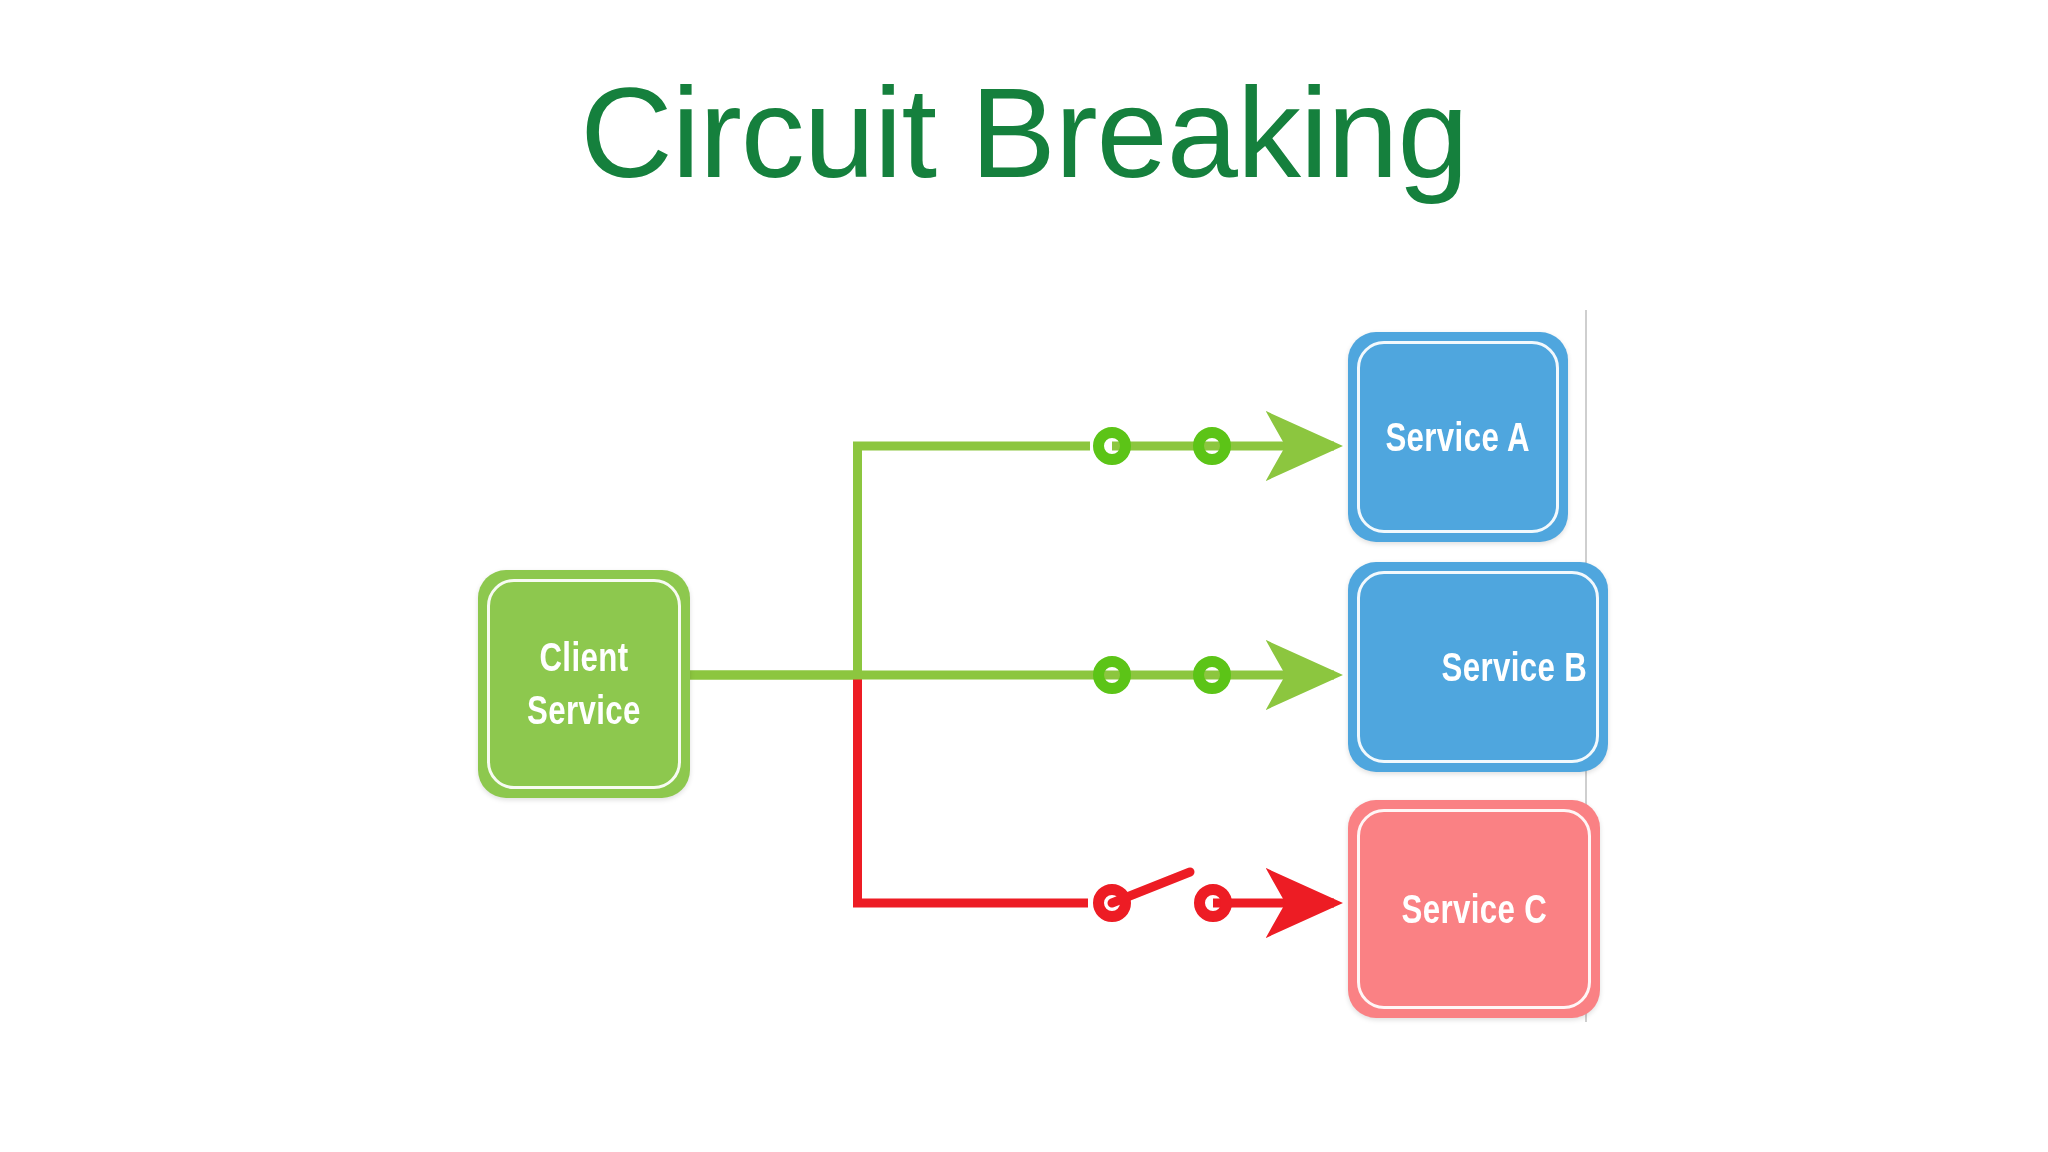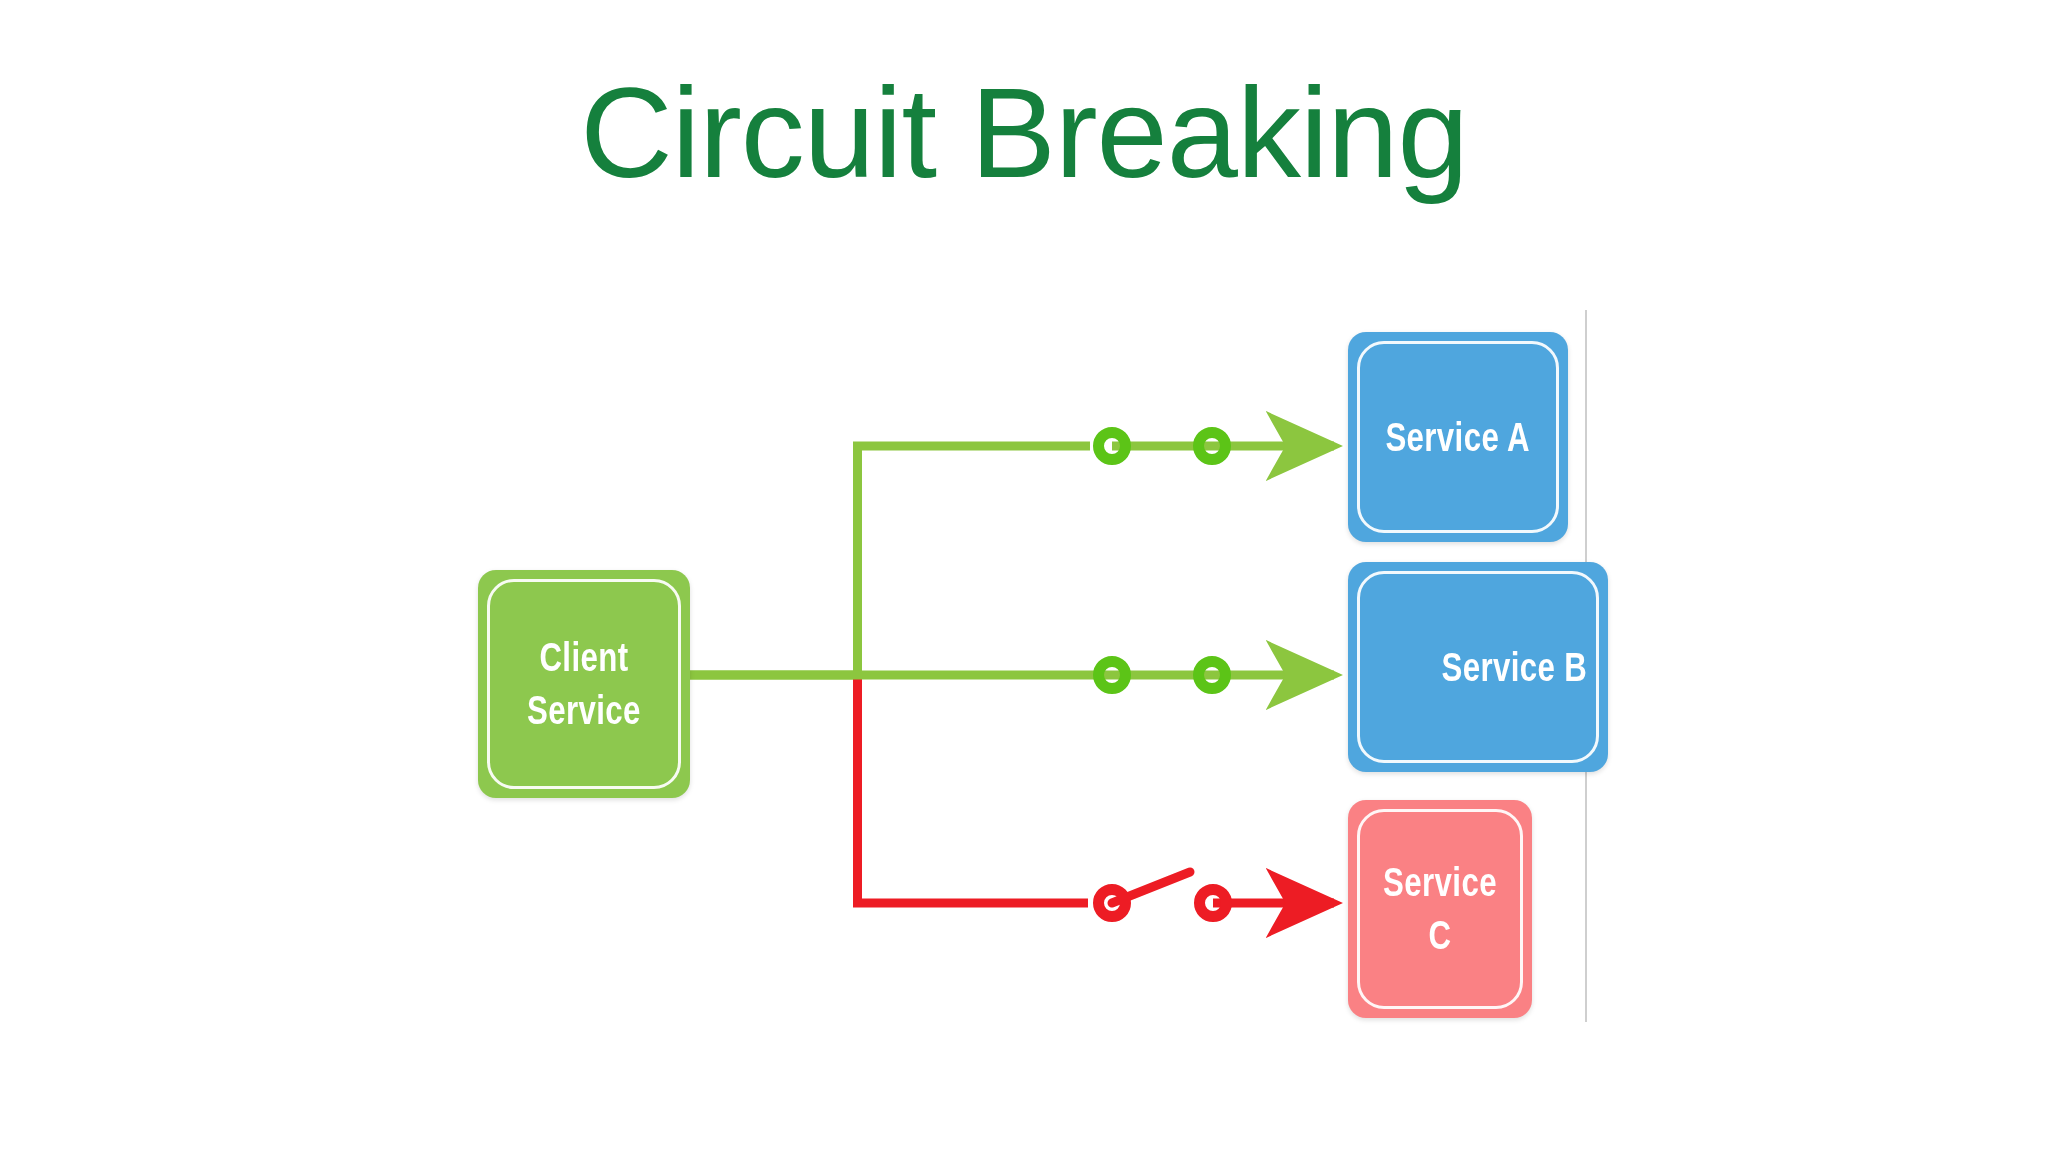--- a/index.html
+++ b/index.html
@@ -49,21 +49,21 @@
     left: 0;
     top: 0;
     width: 2048px;
     height: 1152px;
     pointer-events: none;
   }
   
   .node {
     position: absolute;
     box-sizing: border-box;
-    border-radius: 18px;
+    border-radius: 28px;
     display: flex;
     flex-direction: column;
     align-items: center;
     justify-content: center;
     color: #ffffff;
     font-family: "Liberation Sans Narrow", "Liberation Sans", sans-serif;
     font-weight: 700;
     font-size: 40px;
     line-height: 1.32;
     letter-spacing: 0.5px;
@@ -105,21 +105,21 @@
     left: 1348px;
     top: 562px;
     width: 260px;
     height: 210px;
     background: #4fa6de;
     align-items: flex-end;
   }
   .node-c {
     left: 1348px;
     top: 800px;
-    width: 184px;
+    width: 252px;
     height: 218px;
     background: #fa8184;
   }
   
   #boundary-line {
     position: absolute;
     left: 1585px;
     top: 310px;
     width: 2px;
     height: 712px;

